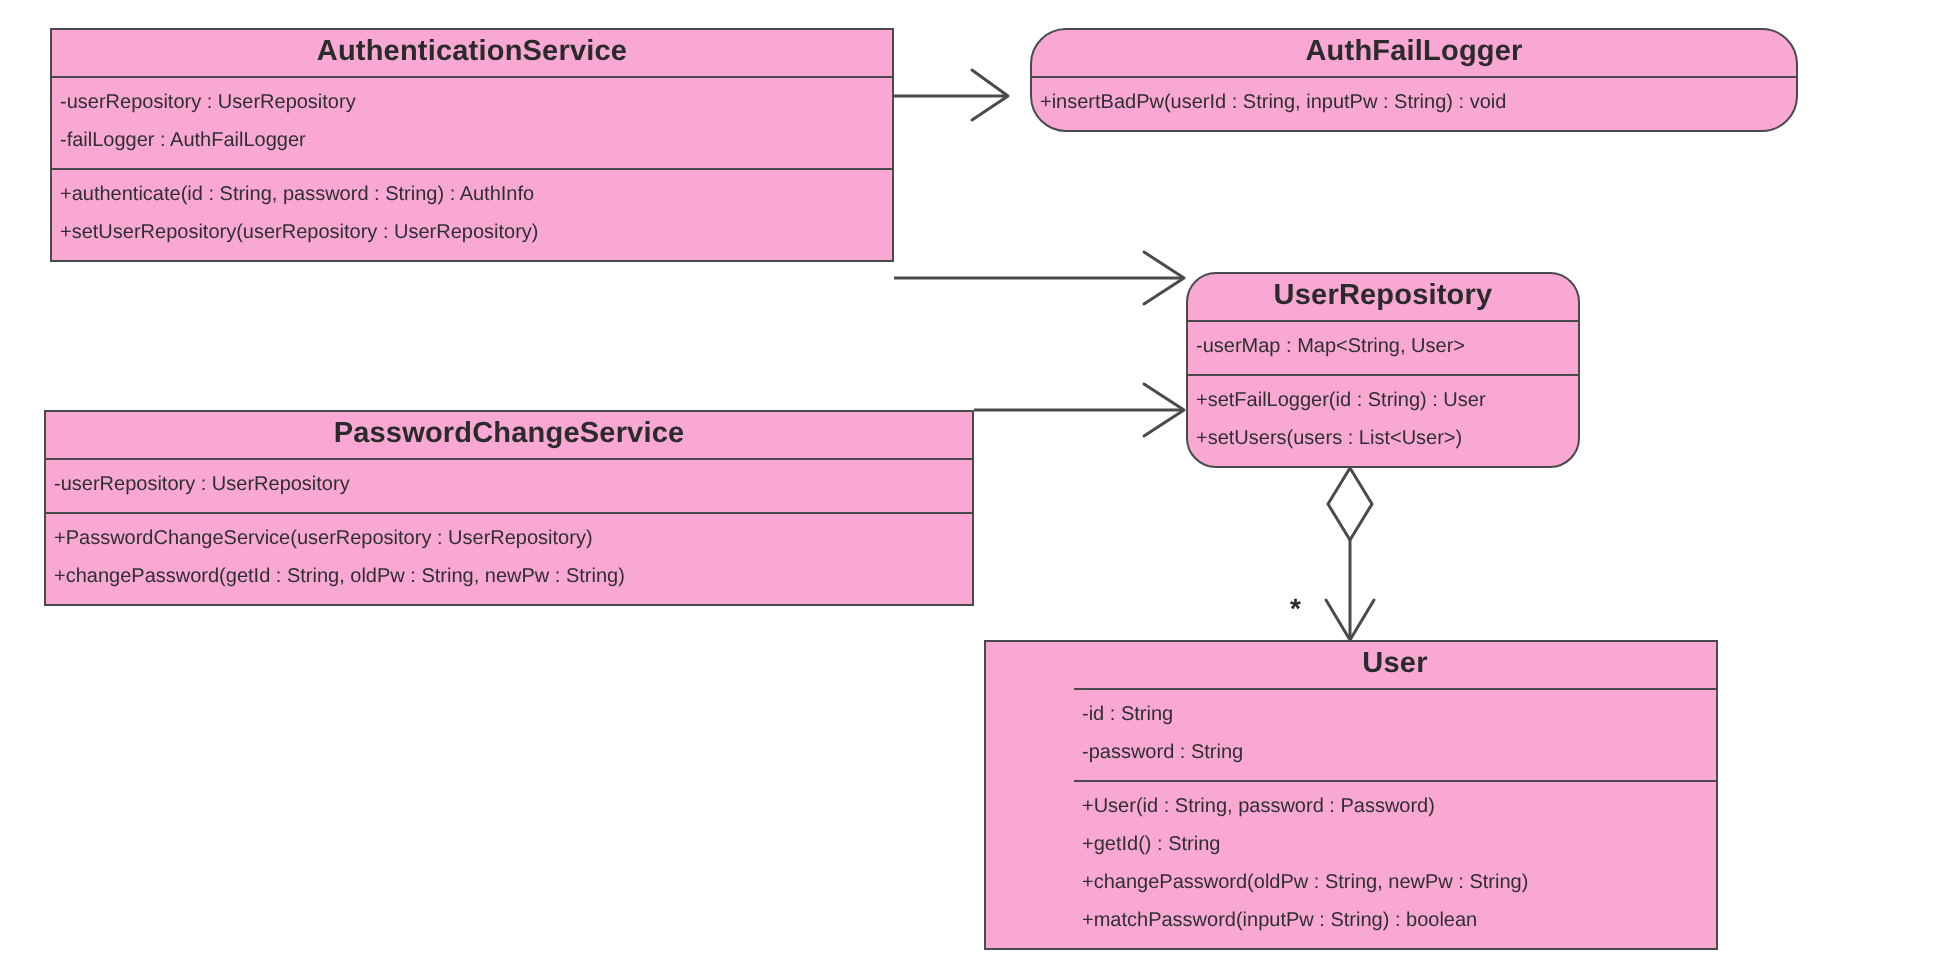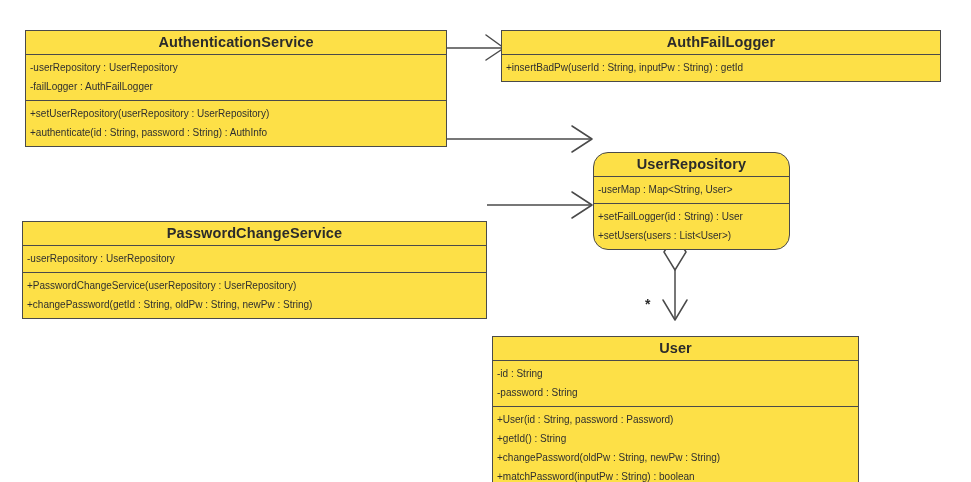--- a/index.html
+++ b/index.html
@@ -21,23 +21,22 @@
     left: 0;
     top: 0;
     width: 971px;
     height: 482px;
     pointer-events: none;
   }
   .umlclass {
     position: absolute;
     box-sizing: border-box;
     border: 1.4px solid #4a4a4a;
-    background: #fde047;
+    background: #f9a8d4;
     color: #2b2b2b;
-    margin-top: 16px;
   }
   .cls-name {
     text-align: center;
     font-size: 14.5px;
     font-weight: bold;
     letter-spacing: 0.1px;
     padding: 3px 4px 4px 4px;
     border-bottom: 1.4px solid #4a4a4a;
     white-space: nowrap;
   }
@@ -92,29 +91,29 @@
 
   <div class="mult-label" style="left:645px; top:297px;">*</div>
 
   <div class="umlclass" style="left:25px; top:14px; width:422px;">
     <div class="cls-name">AuthenticationService</div>
     <div class="compartment attrs">
       <div class="member">-userRepository : UserRepository</div>
       <div class="member">-failLogger : AuthFailLogger</div>
     </div>
     <div class="compartment ops">
+      <div class="member">+authenticate(id : String, password : String) : AuthInfo</div>
       <div class="member">+setUserRepository(userRepository : UserRepository)</div>
-      <div class="member">+authenticate(id : String, password : String) : AuthInfo</div>
     </div>
   </div>
 
-  <div class="umlclass" style="left:501px; top:14px; width:440px;">
+  <div class="umlclass" style="left:515px; top:14px; width:384px;border-radius:18px;">
     <div class="cls-name">AuthFailLogger</div>
     <div class="compartment ops">
-      <div class="member">+insertBadPw(userId : String, inputPw : String) : getId</div>
+      <div class="member">+insertBadPw(userId : String, inputPw : String) : void</div>
     </div>
   </div>
 
   <div class="umlclass" style="left:593px; top:136px; width:197px;border-radius:15px;">
     <div class="cls-name">UserRepository</div>
     <div class="compartment attrs">
       <div class="member">-userMap : Map&lt;String, User&gt;</div>
     </div>
     <div class="compartment ops">
       <div class="member">+setFailLogger(id : String) : User</div>
@@ -126,21 +125,21 @@
     <div class="cls-name">PasswordChangeService</div>
     <div class="compartment attrs">
       <div class="member">-userRepository : UserRepository</div>
     </div>
     <div class="compartment ops">
       <div class="member">+PasswordChangeService(userRepository : UserRepository)</div>
       <div class="member">+changePassword(getId : String, oldPw : String, newPw : String)</div>
     </div>
   </div>
 
-  <div class="umlclass" style="left:492px; top:320px; width:367px;">
+  <div class="umlclass" style="left:492px; top:320px; width:367px;padding-left:44px;">
     <div class="cls-name">User</div>
     <div class="compartment attrs">
       <div class="member">-id : String</div>
       <div class="member">-password : String</div>
     </div>
     <div class="compartment ops">
       <div class="member">+User(id : String, password : Password)</div>
       <div class="member">+getId() : String</div>
       <div class="member">+changePassword(oldPw : String, newPw : String)</div>
       <div class="member">+matchPassword(inputPw : String) : boolean</div>

